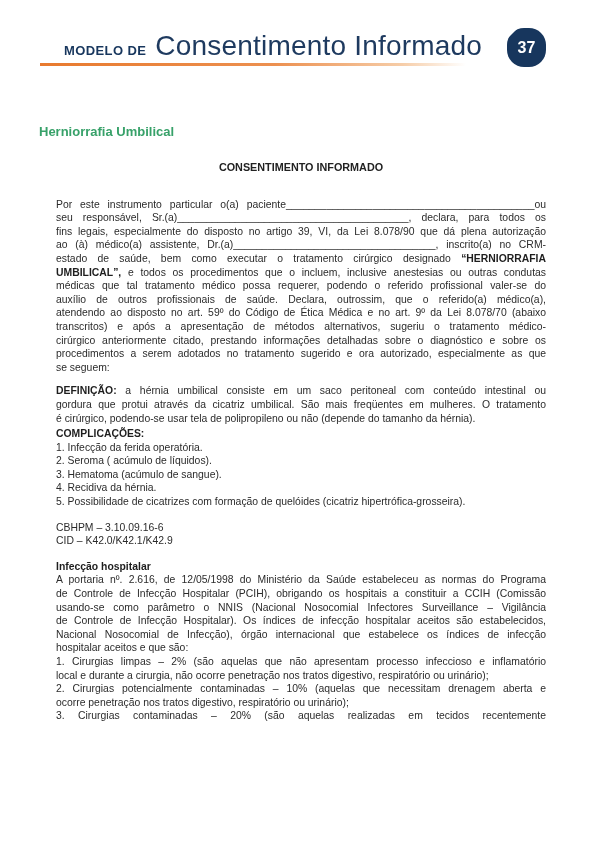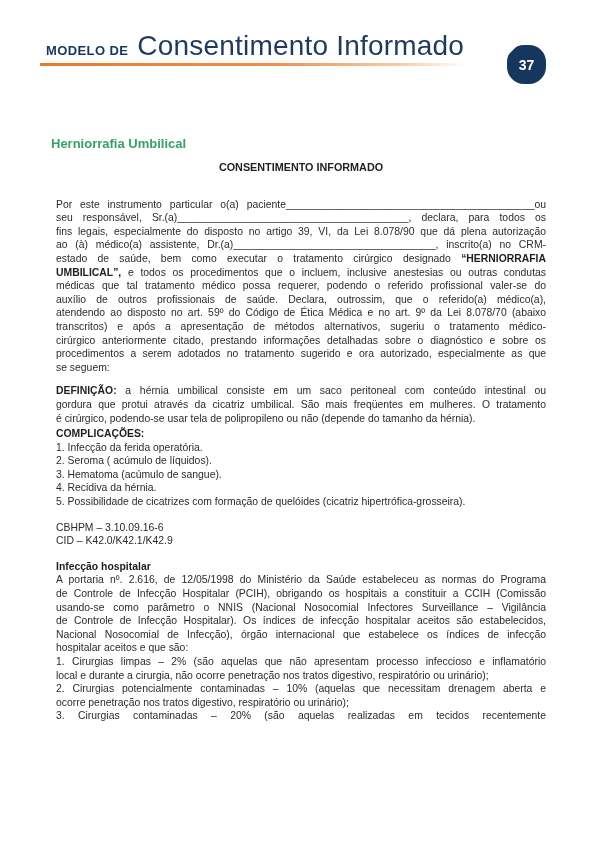--- a/index.html
+++ b/index.html
@@ -9,46 +9,46 @@
     font-family:"Liberation Sans", sans-serif;
     -webkit-font-smoothing:antialiased;
   }
   .page {
     position:relative; width:600px; height:848px;
     background:#ffffff; overflow:hidden;
   }
 
   
   .brand {
-    position:absolute; left:46px; top:30px; white-space:nowrap;text-align:right;
+    position:absolute; left:64px; top:30px; white-space:nowrap;text-align:right;
   }
   .brand .kicker {
     font-size:13px; font-weight:bold; letter-spacing:0.4px;
     color:#17365d; margin-right:9px;
   }
   .brand .big-title {
     font-size:28px; font-weight:400; letter-spacing:0.2px;
     color:#1e3a5f;
   }
   .accent-rule {
     position:absolute; left:40px; top:63px; width:426px; height:2.5px;
     background:linear-gradient(to right, #e87a2e 0%, #ec9050 55%, #f6cda8 85%, rgba(246,205,168,0) 100%);
   }
   .page-badge {
-    position:absolute; left:507px; top:45px; width:39px; height:39px;
+    position:absolute; left:507px; top:28px; width:39px; height:39px;
     background:#17365d; color:#ffffff;
     display:flex; align-items:center; justify-content:center;
-    font-size:14px; font-weight:bold;
+    font-size:16px; font-weight:bold;
     clip-path:polygon(11px 0, 100% 0, 100% 100%, 0 100%, 0 11px);
     border-radius:17px;
   }
 
   
   .subtitle {
-    position:absolute; left:35px; top:120px; margin:16px;
+    position:absolute; left:35px; top:120px; margin:4px;
     font-size:13px; font-weight:bold; color:#37a169;
   }
 
   
   .doc-body {
     position:absolute; left:56px; top:161px; width:490px;
     font-size:10.4px; line-height:13.6px; color:#2b2b2b;
   }
   .doc-title {
     margin:0 0 23px 0; text-align:center;

